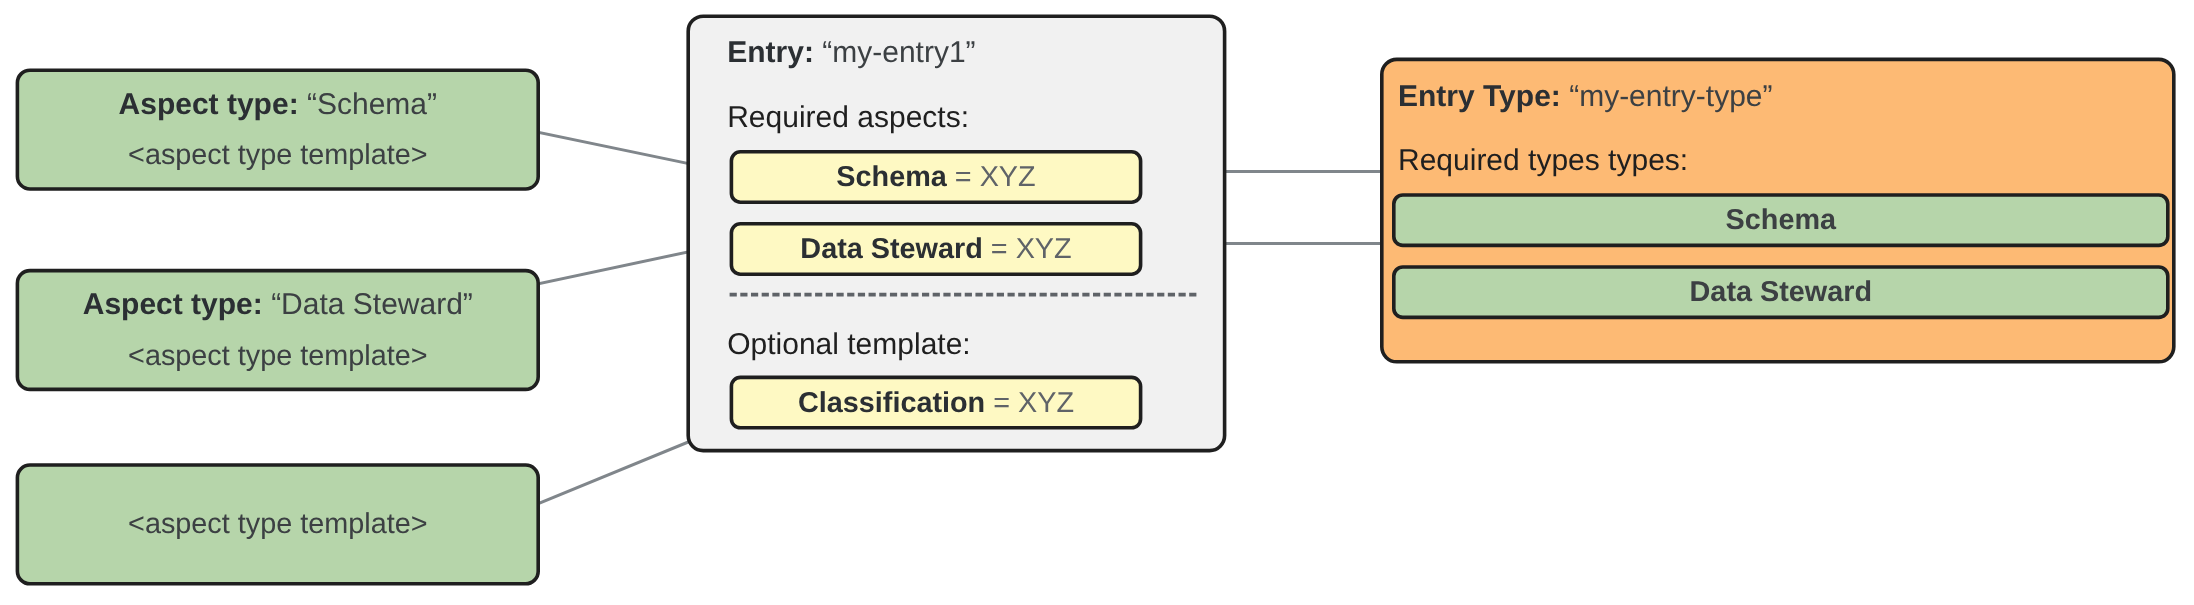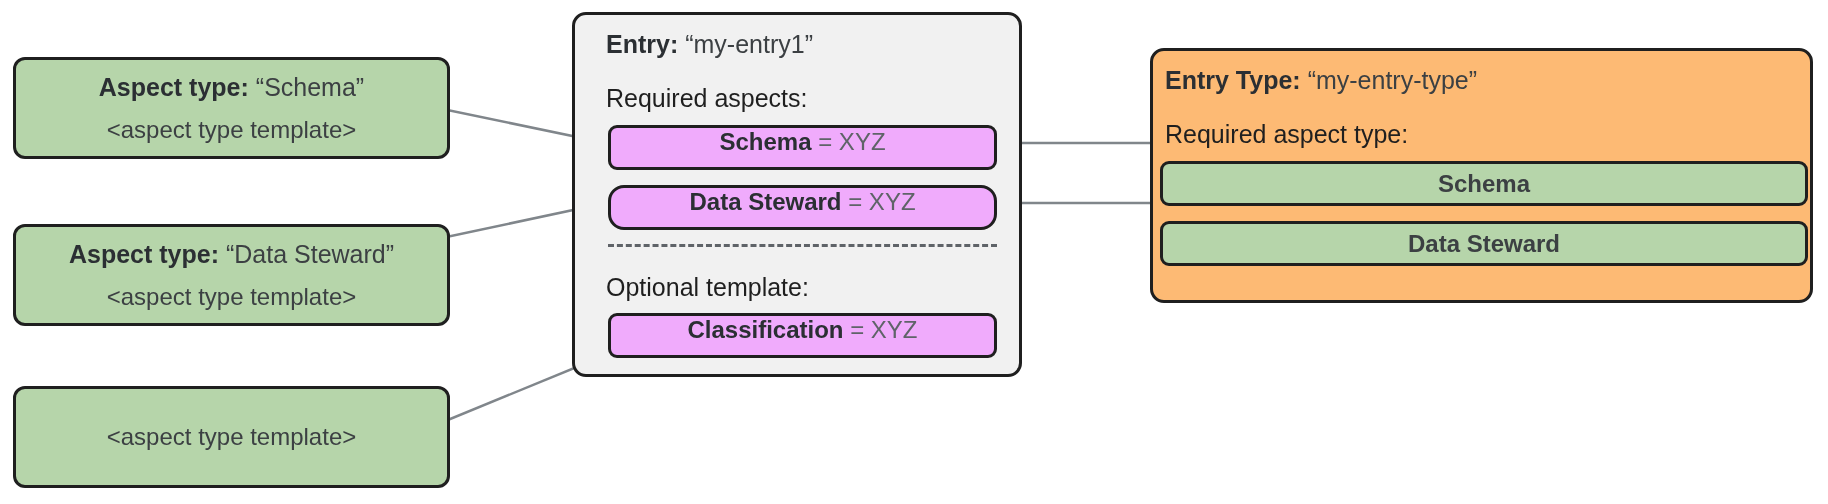--- a/index.html
+++ b/index.html
@@ -88,40 +88,40 @@
     font-weight: 400;
     color: #1f1f1f;
     white-space: nowrap;
   }
   #required-label { top: 69px; }
   #optional-label { top: 258px; }
 
   .aspect-chip {
     position: absolute;
     left: 33px;
-    width: 389px;
+    width: 344px;
     height: 45px;
     box-sizing: border-box;
-    background: #f0abfc;
+    background: #fef9c3;
     border: 3px solid #1f1f1f;
     border-radius: 9px;
     display: flex;
-    align-items: flex-start;
+    align-items: center;
     justify-content: center;
   }
   .chip-text {
     font-size: 24px;
     color: #3c4043;
     white-space: nowrap;
   }
   .chip-text b { font-weight: 700; color: #2b2f33; }
   .chip-text span { font-weight: 400; color: #5f6368; }
 
   #chip-req-0 { top: 110px; }
-  #chip-req-1 { top: 170px; border-radius: 16px; }
+  #chip-req-1 { top: 170px; }
   #chip-opt-0 { top: 298px; }
 
   #aspect-divider {
     position: absolute;
     left: 33px;
     top: 229px;
     width: 389px;
     height: 0;
     border-top: 3px dashed #5f6368;
   }
@@ -253,21 +253,21 @@
       </div>
     </div>
   </div>
 
   <div id="entry-type-panel">
     <div id="entry-type-title">
       <b>Entry Type:</b>
       <span>“my-entry-type”</span>
     </div>
 
-    <div id="required-types-label">Required aspect type:</div>
+    <div id="required-types-label">Required types types:</div>
 
     <div id="type-chip-0" class="type-chip">
       <div class="type-chip-text">Schema</div>
     </div>
 
     <div id="type-chip-1" class="type-chip">
       <div class="type-chip-text">Data Steward</div>
     </div>
   </div>
 

